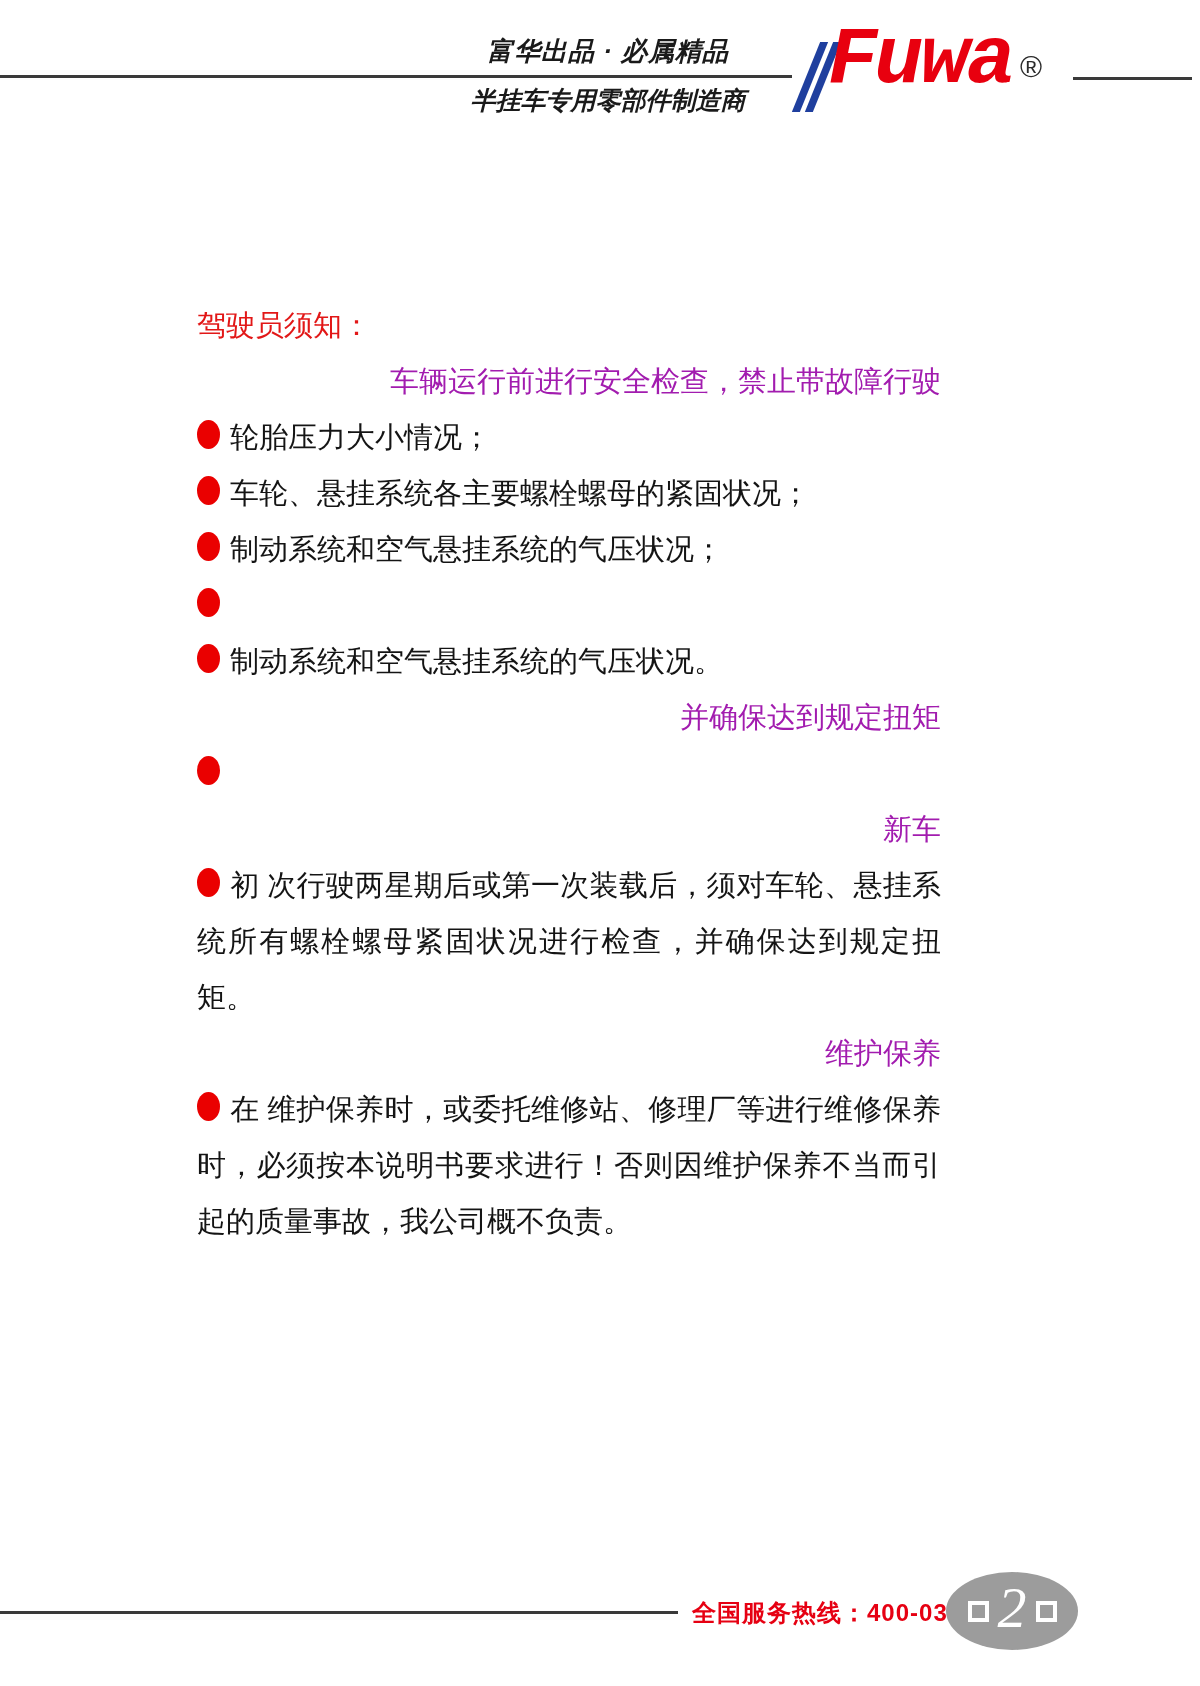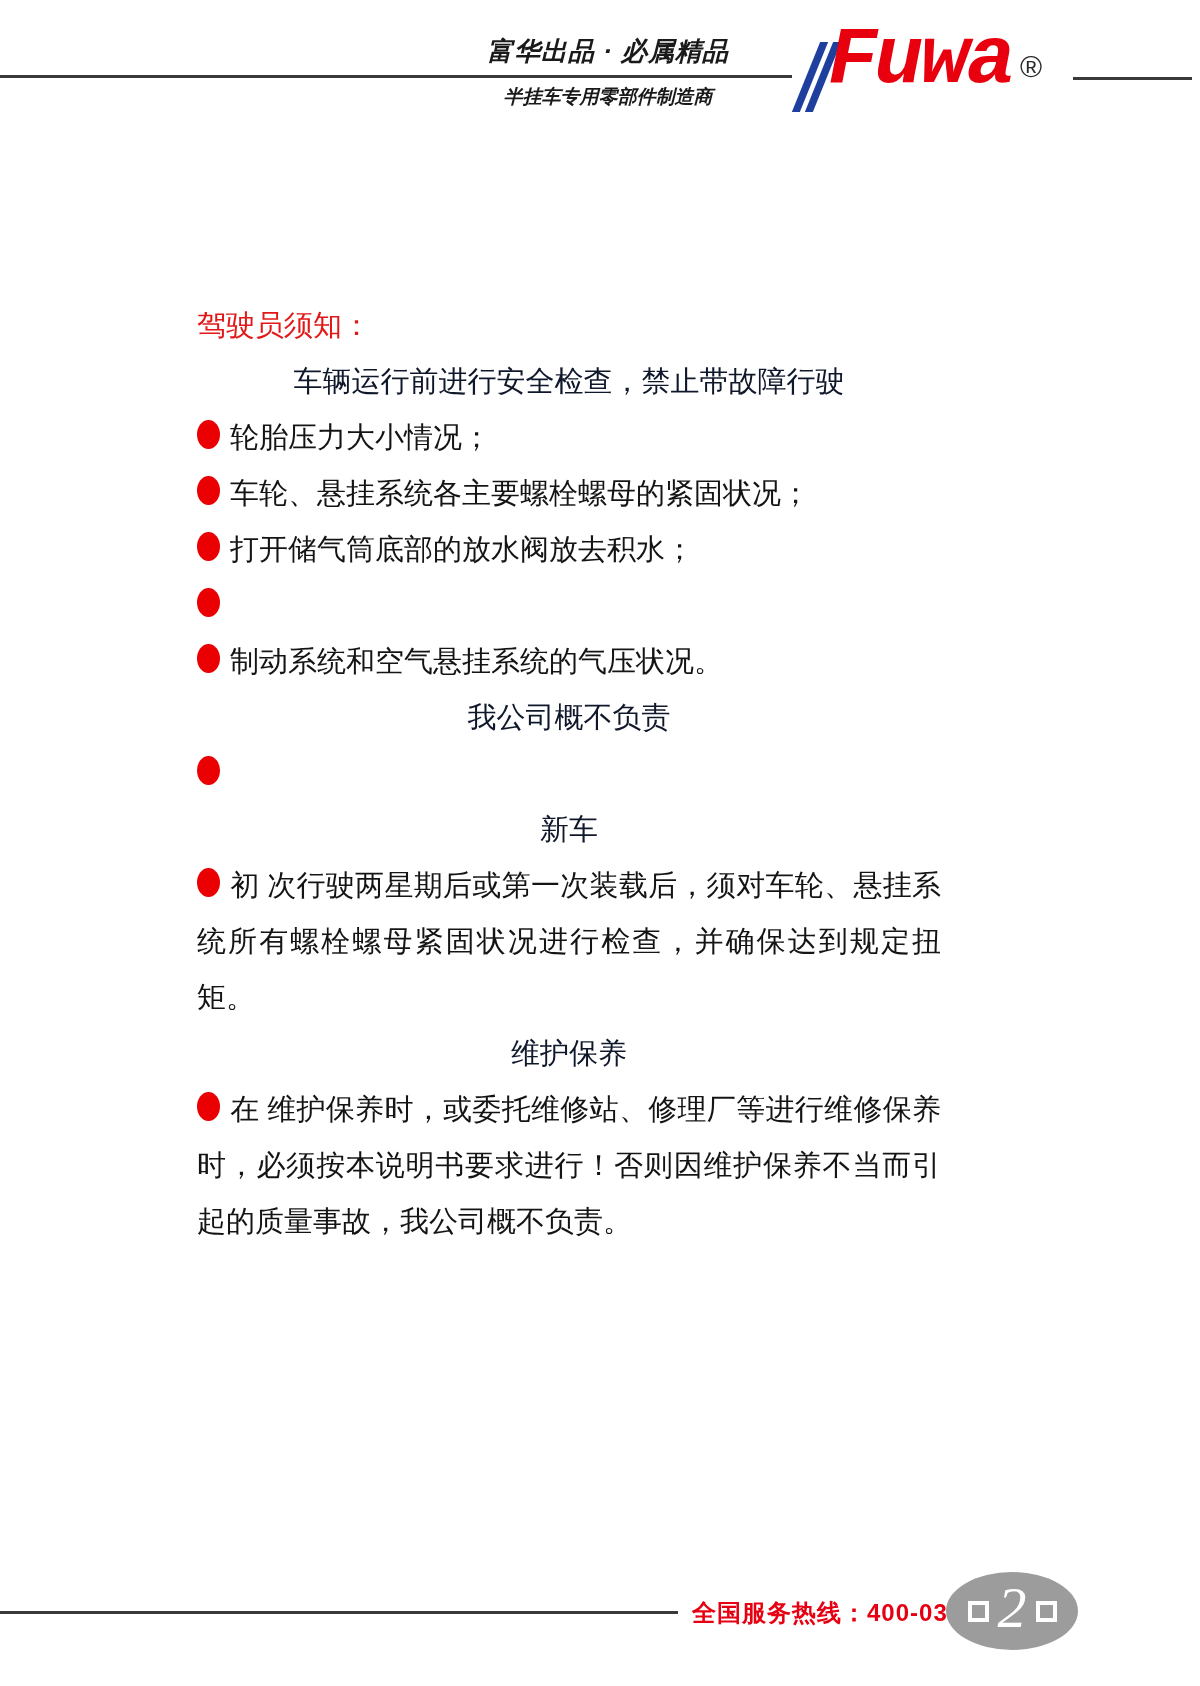--- a/index.html
+++ b/index.html
@@ -8,35 +8,35 @@
     overflow:hidden;font-family:"Liberation Serif","DejaVu Serif",serif;
   }
   .rule{position:absolute;background:#3a3a3a;height:3px;}
   .rule-left{left:0;top:75px;width:792px;}
   .rule-right{left:1073px;top:77px;width:119px;}
   .rule-footer{left:0;top:1611px;width:678px;}
 
   .slogans{position:absolute;left:448px;top:0;width:320px;text-align:center;
     font-family:"Liberation Sans","DejaVu Sans",sans-serif;font-weight:bold;font-style:italic;color:#1a1a1a;}
   .slogan-top{position:absolute;left:0;top:34px;width:320px;font-size:26px;letter-spacing:1px;}
-  .slogan-bottom{position:absolute;left:0;top:84px;width:320px;font-size:19px;letter-spacing:0px;}
+  .slogan-bottom{position:absolute;left:0;top:84px;width:320px;font-size:25px;letter-spacing:0px;}
 
   .logo{position:absolute;left:792px;top:30px;width:270px;height:90px;}
   .slash{position:absolute;top:12px;width:8px;height:70px;background:#1f3f9e;transform:skewX(-22deg);}
   .slash1{left:14px;}
   .slash2{left:27px;}
   .logo-text{position:absolute;left:36px;top:-14px;font-family:Liberation Mono, monospace;
     font-weight:bold;font-style:italic;font-size:82px;letter-spacing:-3px;color:#e8000f;line-height:1.1;}
   .reg{position:absolute;left:228px;top:20px;font-size:30px;color:#2b2b2b;font-style:normal;
     font-family:"Liberation Sans","DejaVu Sans",sans-serif;}
 
   .content{position:absolute;left:197px;top:297px;width:744px;font-size:29px;line-height:56px;color:#141414;}
   .block{margin:0;text-align:justify;}
   .block.title{color:#e21717;text-align:left;}
-  .block.subhead{color:#0f172a;text-align:center;}
+  .block.subhead{color:#a21caf;text-align:right;}
   .dot{display:inline-block;width:23px;height:29px;border-radius:50%;background:#ea0000;
     margin-right:10px;vertical-align:-2px;}
 
   .hotline{position:absolute;left:692px;top:1597px;font-family:"Liberation Sans","DejaVu Sans",sans-serif;
     font-weight:bold;font-size:24px;color:#e60012;letter-spacing:1px;}
   .page-badge{position:absolute;left:946px;top:1572px;width:132px;height:78px;background:#9c9c9c;
     border-radius:50%;display:flex;align-items:center;justify-content:center;}
   .sq{display:inline-block;width:13px;height:13px;border:4px solid #ffffff;background:transparent;}
   .pagenum{font-family:"Liberation Serif","DejaVu Serif",serif;font-style:italic;
     font-size:58px;color:#ffffff;line-height:1;margin:0 9px 6px 9px;}
@@ -59,24 +59,24 @@
     <span class="slash slash2"></span>
     <span class="logo-text">Fuwa</span>
     <span class="reg">®</span>
   </div>
 
   <main class="content" id="content">
       <p class="block title"><span>驾驶员须知：</span></p>
       <p class="block subhead"><span>车辆运行前进行安全检查，禁止带故障行驶</span></p>
       <p class="block bullet"><span class="dot"></span><span>轮胎压力大小情况；</span></p>
       <p class="block bullet"><span class="dot"></span><span>车轮、悬挂系统各主要螺栓螺母的紧固状况；</span></p>
-      <p class="block bullet"><span class="dot"></span><span>打开储气筒底部的放水阀放去积水；</span></p>
+      <p class="block bullet"><span class="dot"></span><span>制动系统和空气悬挂系统的气压状况；</span></p>
       <p class="block bullet"><span class="dot"></span></p>
       <p class="block bullet"><span class="dot"></span><span>制动系统和空气悬挂系统的气压状况。</span></p>
-      <p class="block subhead"><span>我公司概不负责</span></p>
+      <p class="block subhead"><span>并确保达到规定扭矩</span></p>
       <p class="block bullet"><span class="dot"></span></p>
       <p class="block subhead"><span>新车</span></p>
       <p class="block bullet"><span class="dot"></span><span>初 次行驶两星期后或第一次装载后，须对车轮、悬挂系统所有螺栓螺母紧固状况进行检查，并确保达到规定扭矩。</span></p>
       <p class="block subhead"><span>维护保养</span></p>
       <p class="block bullet"><span class="dot"></span><span>在 维护保养时，或委托维修站、修理厂等进行维修保养时，必须按本说明书要求进行！否则因维护保养不当而引起的质量事故，我公司概不负责。</span></p>
     </main>
 
   <div class="rule rule-footer"></div>
   <div class="hotline">全国服务热线：400-0318-333</div>
 

